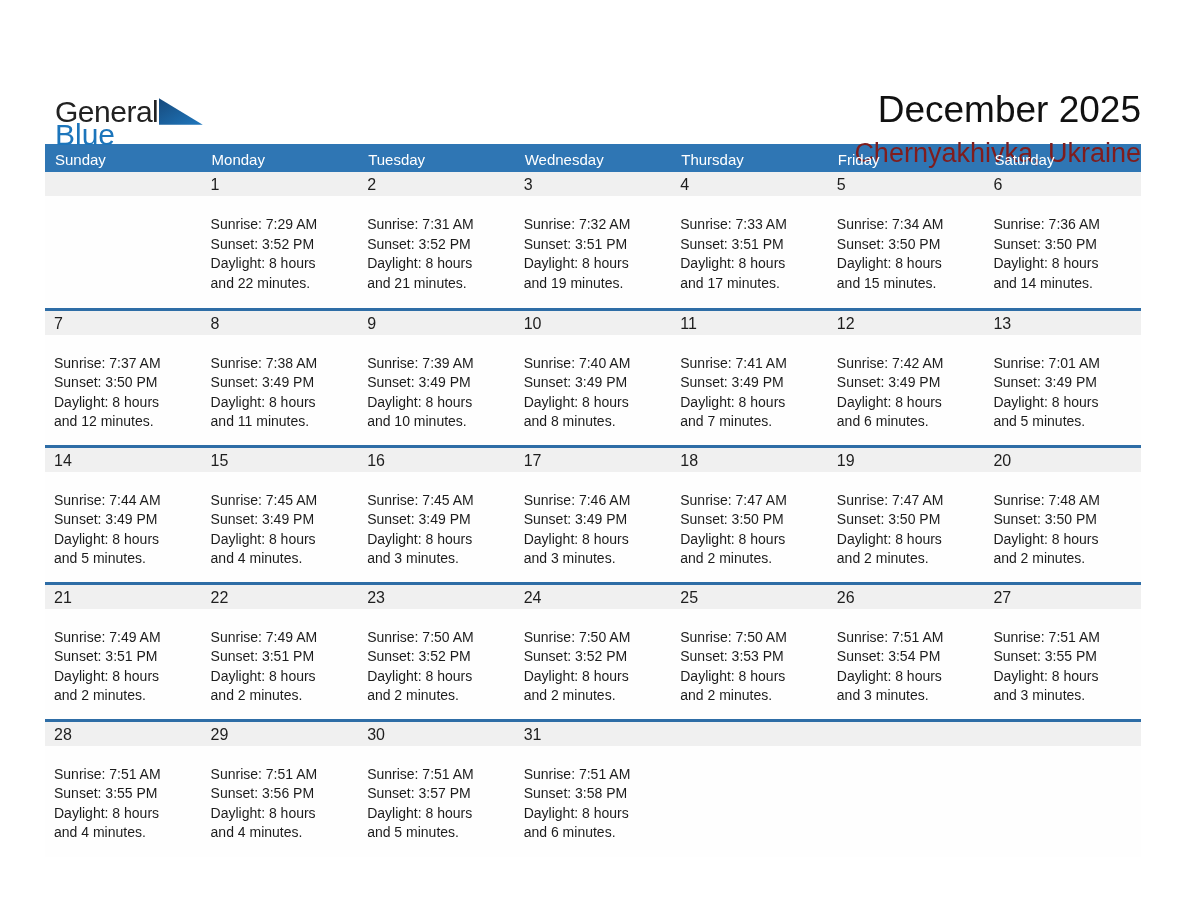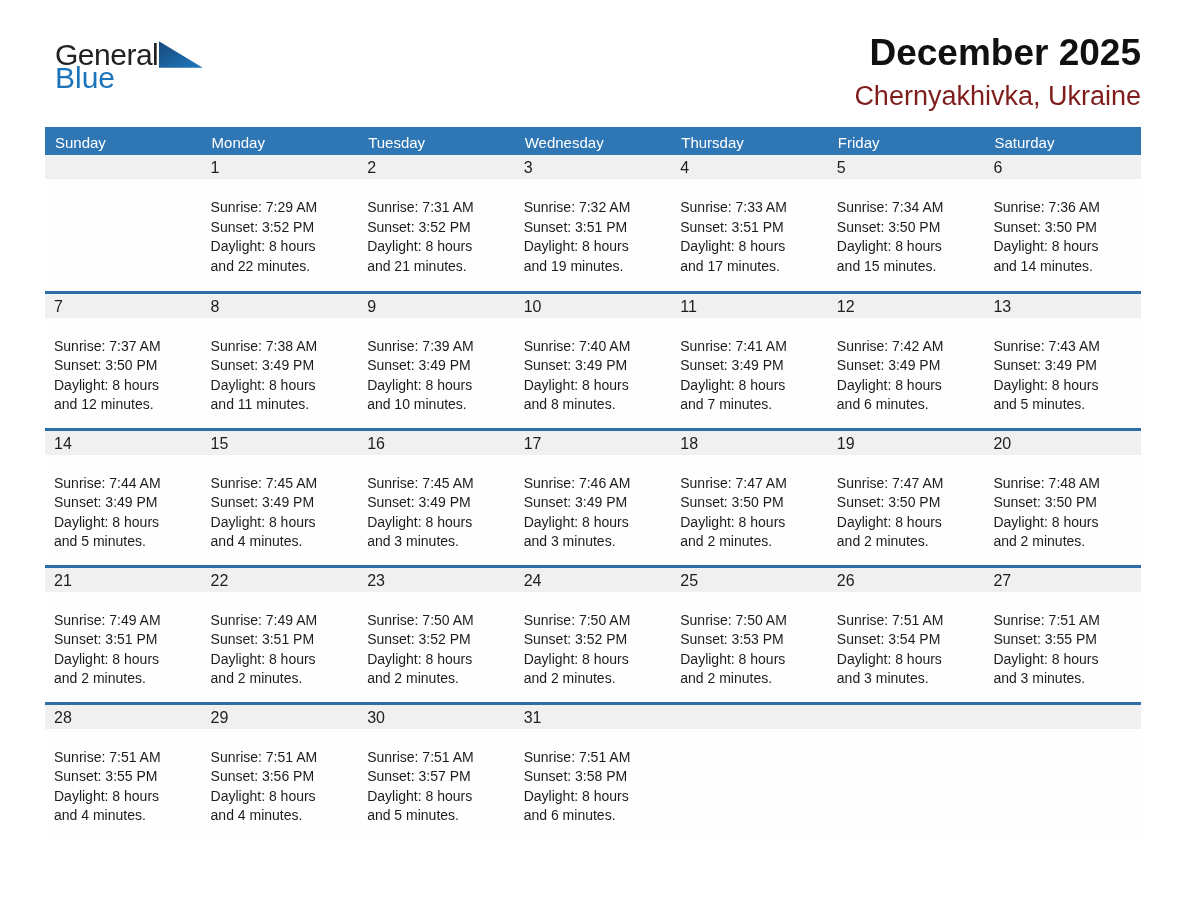--- a/index.html
+++ b/index.html
@@ -7,38 +7,38 @@
   body {
     width: 1188px; height: 918px;
     font-family: "Liberation Sans", sans-serif;
     color: #1e1e1e;
     overflow: hidden;
   }
   .page { width: 1188px; height: 918px; padding: 0 45px; }
 
   
   .top {
-    height: 127px;
-    padding: 33px 2px 0 10px;
+    height: 144px;
+    padding: 90px 2px 0 10px;
     display: flex;
     justify-content: space-between;
     align-items: flex-start;
   }
   .logo { margin-top: 7px; width: 148px; }
   .logo-row { display: flex; align-items: flex-end; }
   .logo-general {
     font-size: 30px; color: #222222; letter-spacing: -0.5px; line-height: 1;
   }
   .logo-triangle { margin-left: 1px; margin-bottom: 2px; display: block; }
   .logo-blue {
     font-size: 30px; color: #1c75bb; line-height: 1;
     text-align: left; padding-right: 2px; margin-top: -7px;
   }
   .title-block { text-align: right; }
-  .month-title { font-size: 37px; color: #111111; line-height: 1.1; font-weight: bold; }
+  .month-title { font-size: 37px; color: #111111; line-height: 1.1; }
   .location { font-size: 27px; color: #7f1d1d; margin-top: 7px; }
 
   
   table.calendar {
     width: 1096px;
     margin-left: 0px;
     border-collapse: collapse;
     table-layout: fixed;
   }
   thead th {
@@ -240,21 +240,21 @@
               <div>Sunset: 3:49 PM</div>
               <div>Daylight: 8 hours</div>
               <div>and 6 minutes.</div>
             </div>
           </td>
           <td>
             <div class="day-band">
               <div class="day-number">13</div>
             </div>
             <div class="day-info">
-              <div>Sunrise: 7:43 AM</div>
+              <div>Sunrise: 7:01 AM</div>
               <div>Sunset: 3:49 PM</div>
               <div>Daylight: 8 hours</div>
               <div>and 5 minutes.</div>
             </div>
           </td>
         </tr>
         <tr>
           <td>
             <div class="day-band">
               <div class="day-number">14</div>

